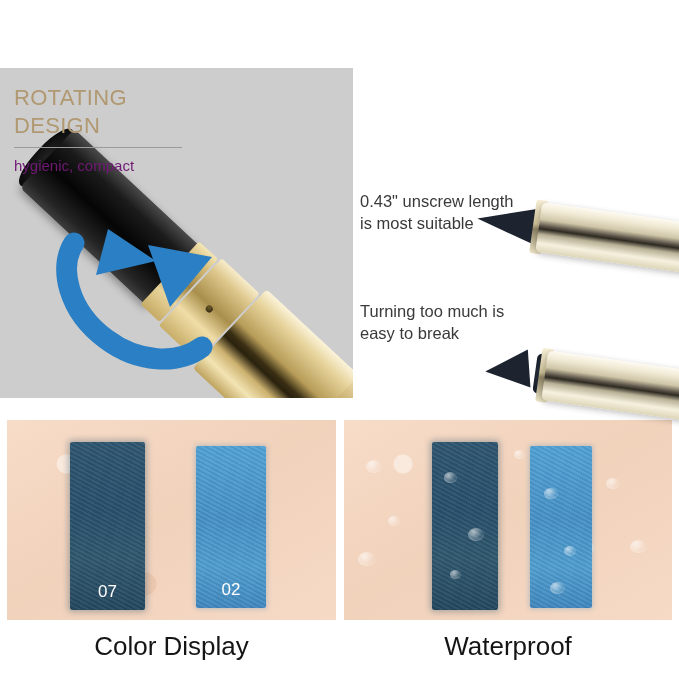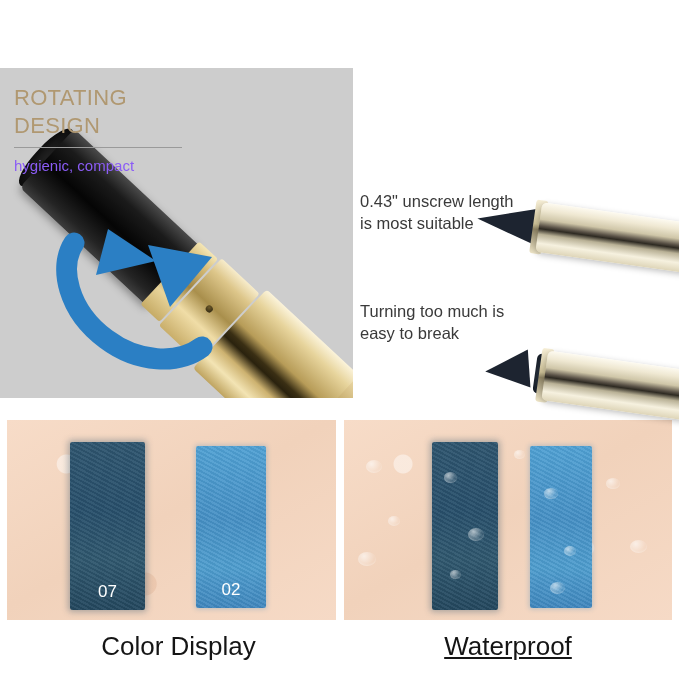--- a/index.html
+++ b/index.html
@@ -39,21 +39,21 @@
     position:absolute;left:14px;top:84px;
     font-size:22px;color:#b09871;line-height:28px;
     letter-spacing:0.3px;z-index:6;white-space:nowrap;
   }
   .rot-divider{
     position:absolute;left:14px;top:147px;width:168px;height:1px;
     background:#9a9a9a;z-index:6;
   }
   .rot-sub{
     position:absolute;left:14px;top:155px;
-    font-size:15px;color:#8b5cf6;line-height:21px;z-index:6;
+    font-size:15px;color:#701a75;line-height:21px;z-index:6;
   }
 
   
   .bigpen{
     position:absolute;left:150px;top:60px;width:430px;height:250px;
     transform:rotate(43deg);transform-origin:0 50%;z-index:3;
   }
   
   .bp-black{
     position:absolute;left:-140px;top:86px;width:175px;height:80px;
@@ -181,22 +181,22 @@
   }
   .drop{
     position:absolute;border-radius:50%;
     background:radial-gradient(circle at 34% 30%, rgba(255,255,255,.62), rgba(255,255,255,.12) 58%, rgba(255,255,255,0) 72%);
     box-shadow:inset 0 -1px 2px rgba(255,255,255,.35);
   }
   .caption{
     position:absolute;top:624px;height:46px;
     font-size:26px;color:#151515;text-align:center;line-height:44px;
   }
-  .cap-left{left:14px;width:329px;}
-  .cap-right{left:344px;width:328px;text-decoration:underline;}
+  .cap-left{left:7px;width:329px;}
+  .cap-right{left:344px;width:328px;}
 </style>
 </head>
 <body>
 
 <div id="page">
 
   <div class="header-band"></div>
   <div class="main-title">HOW TO USE</div>
 
   <div class="hero-panel"></div>

